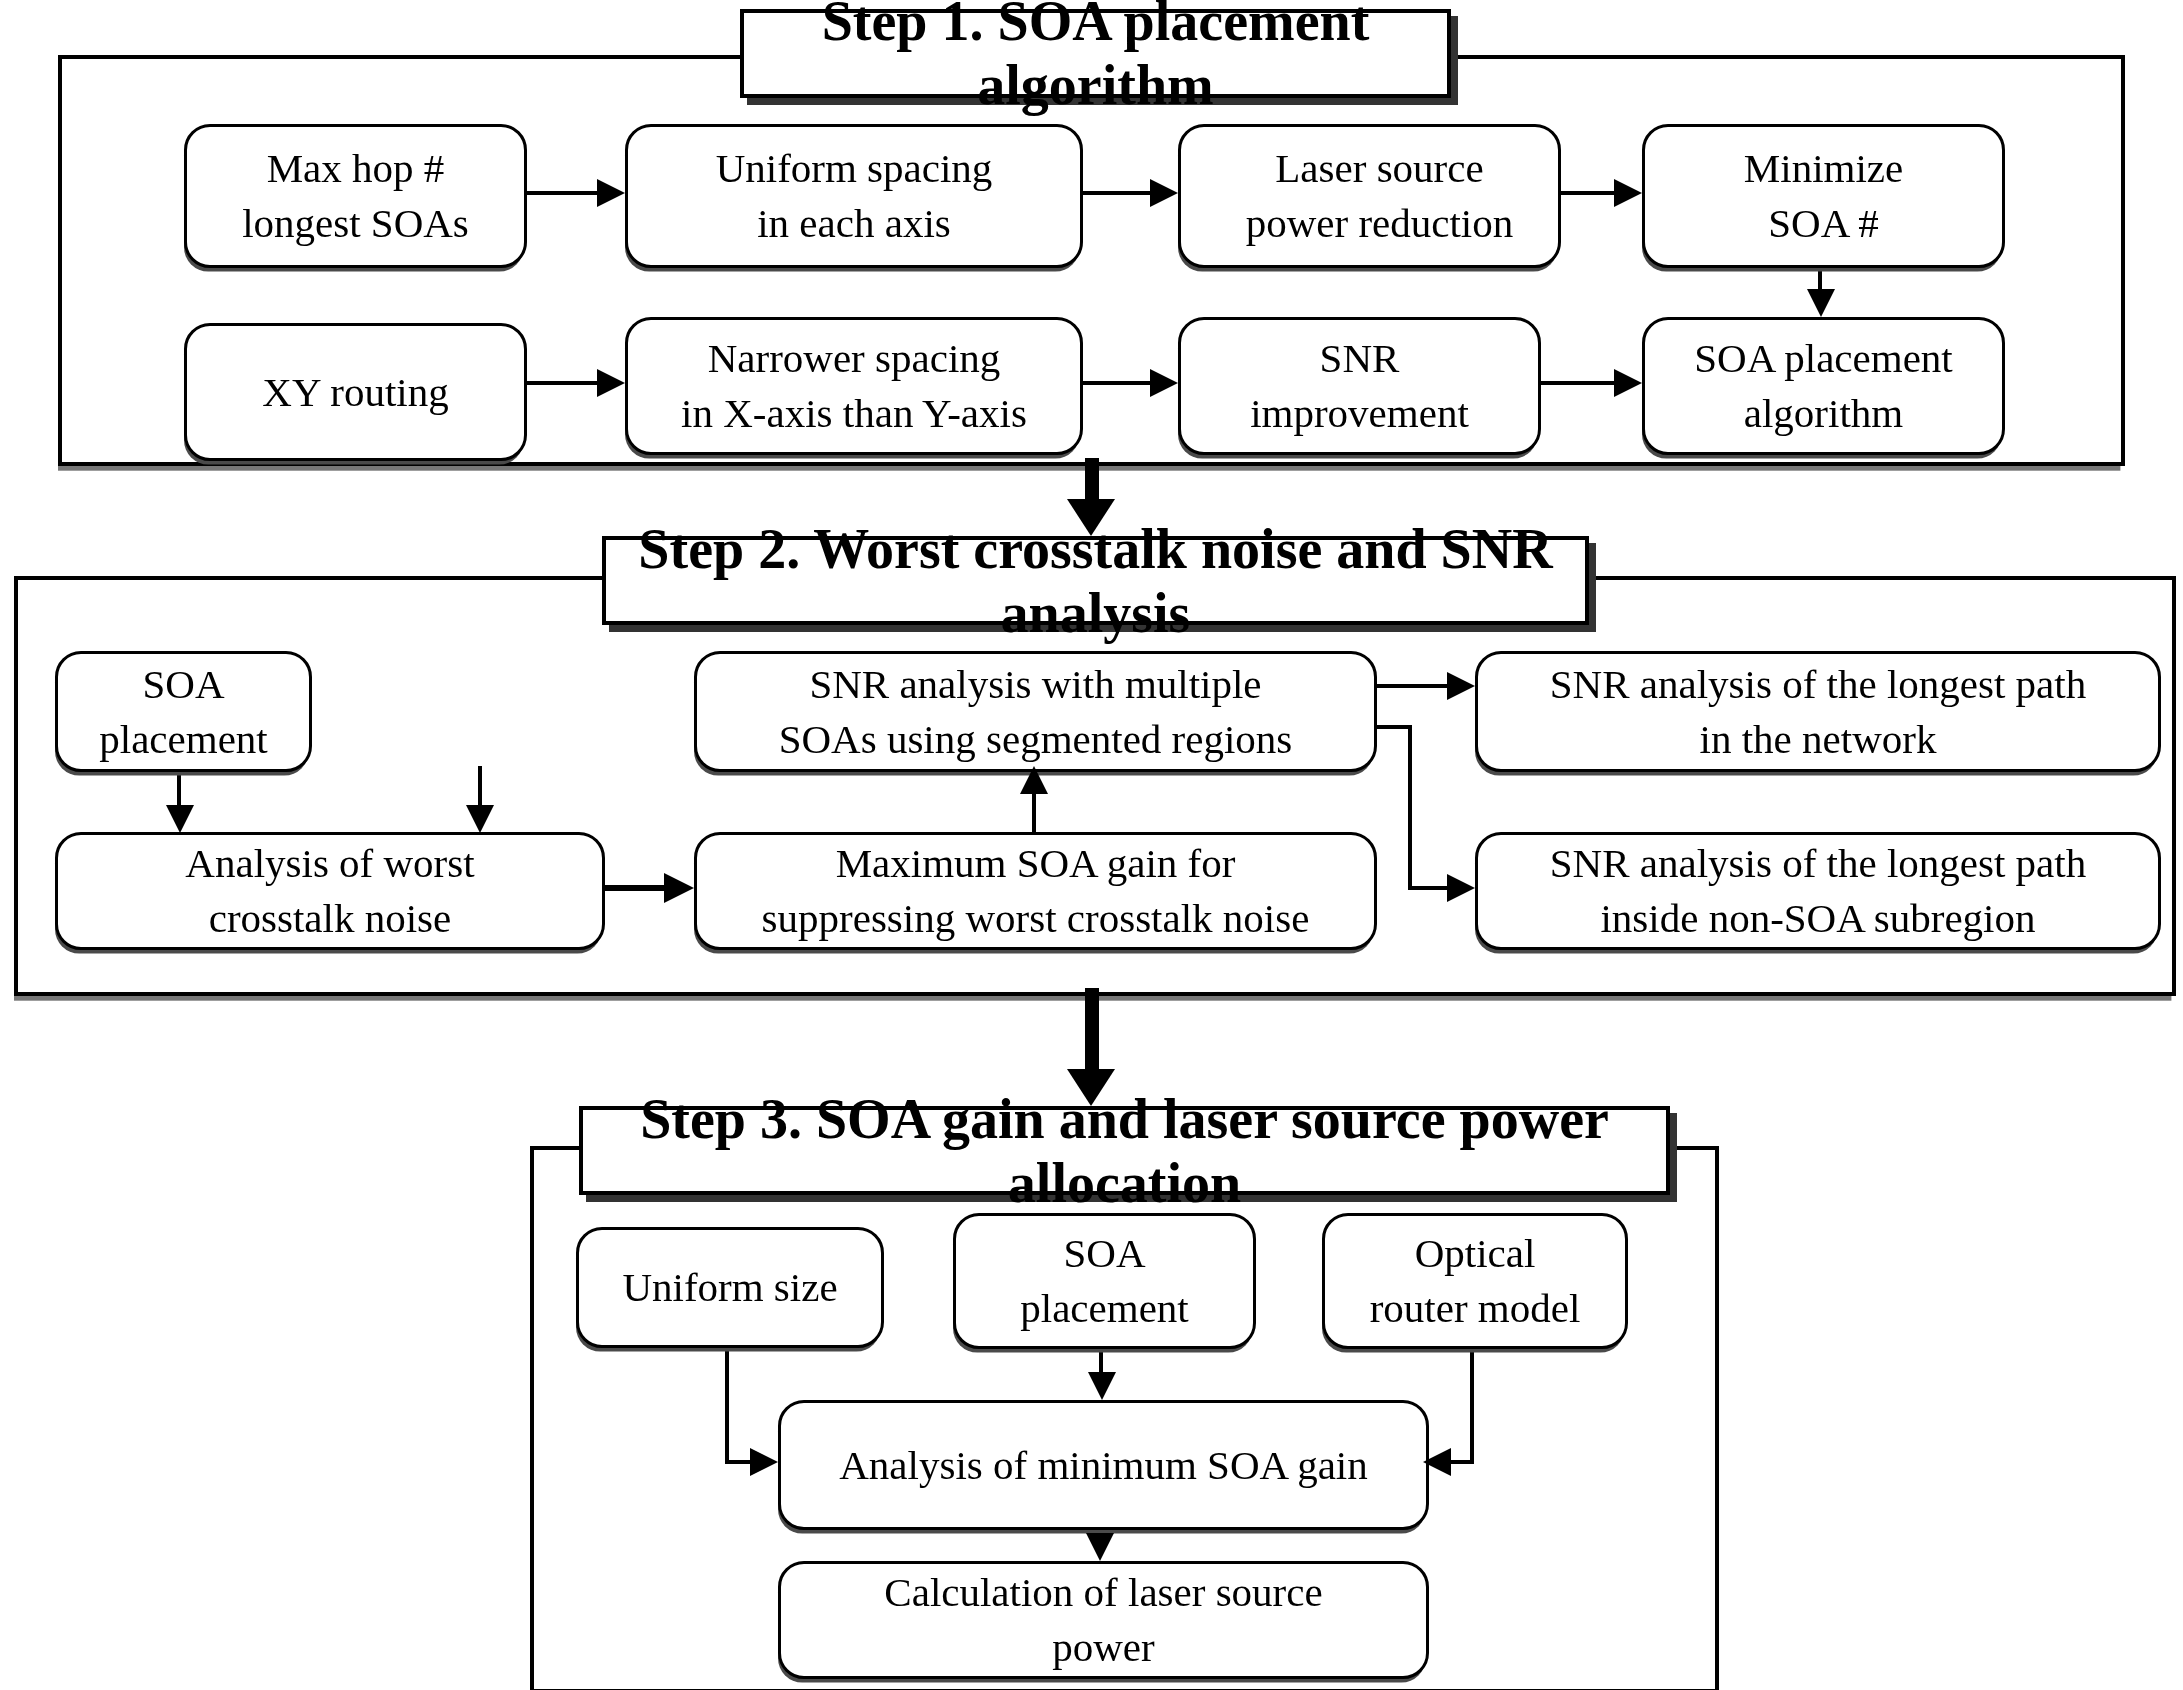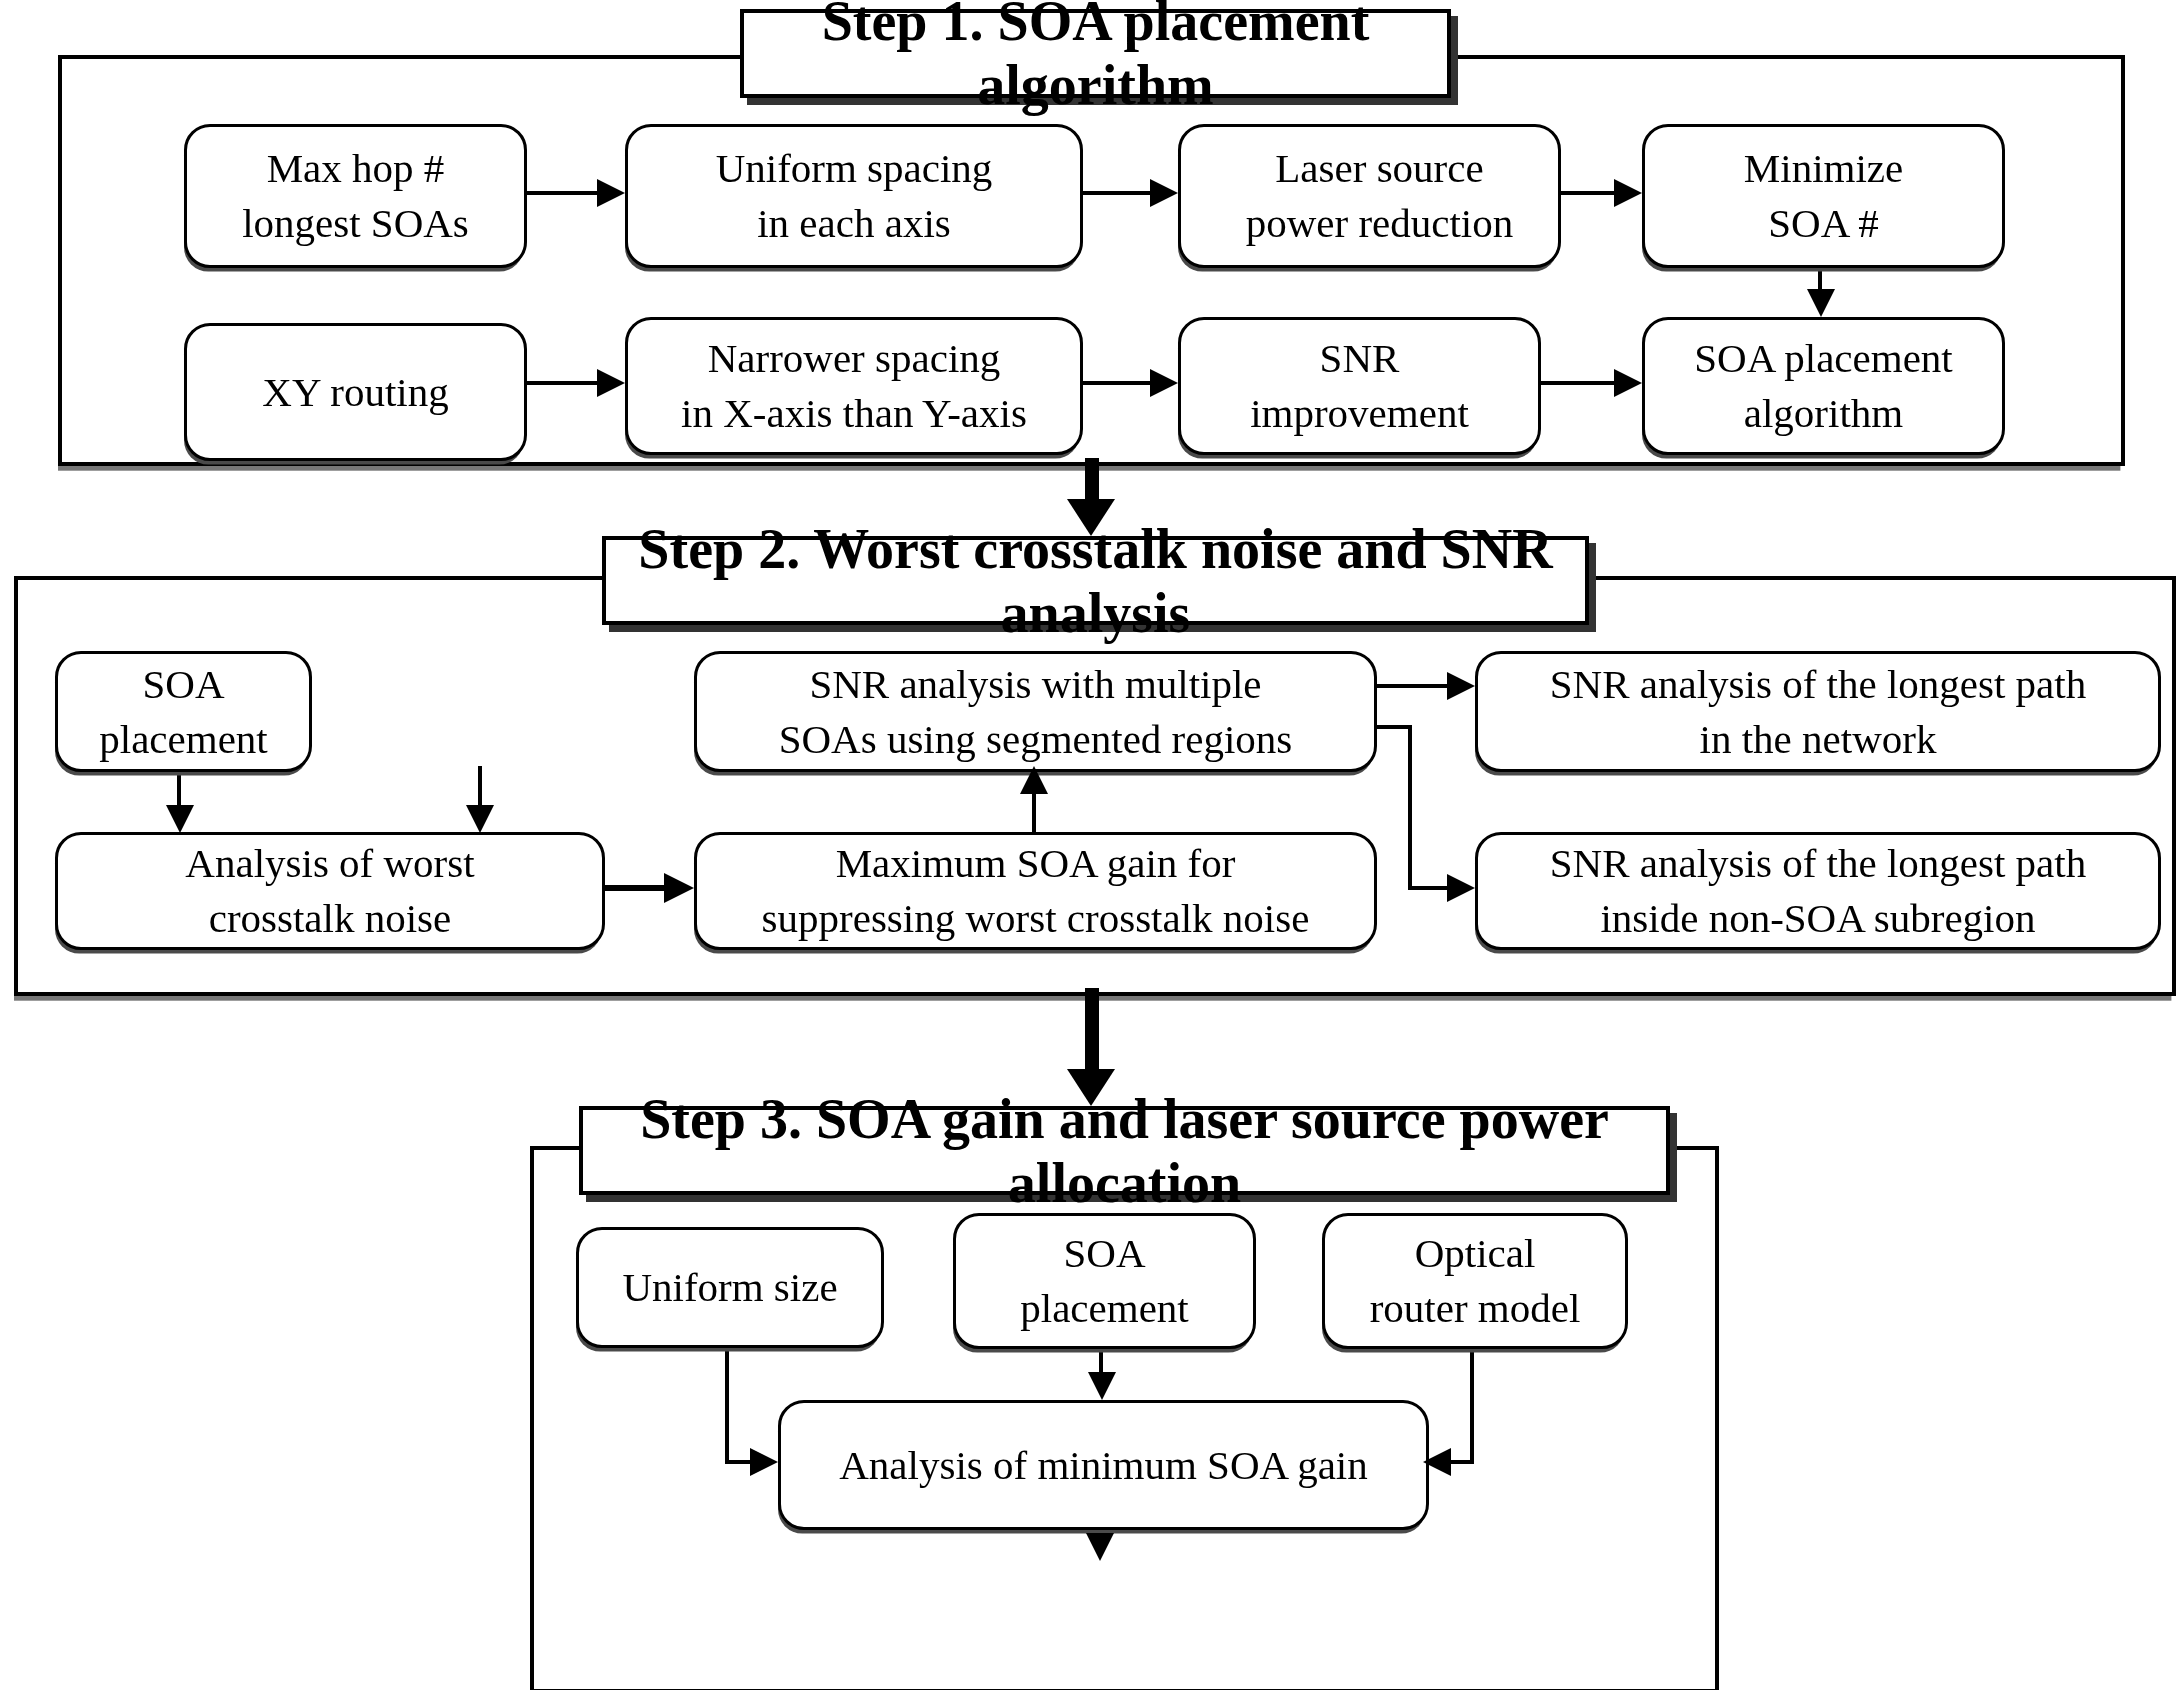--- a/index.html
+++ b/index.html
@@ -155,20 +155,24 @@
 placement</span>
   </div>
   <div class="rbox" style="left:1322px;top:1213px;width:300px;height:130px;">
     <span class="lbl">Optical
 router model</span>
   </div>
 
   <div class="rbox" style="left:778px;top:1400px;width:645px;height:124px;justify-content:center;">
     <span class="lbl">Analysis of minimum SOA gain</span>
   </div>
+  <div class="rbox" style="left:778px;top:1561px;width:645px;height:112px;">
+    <span class="lbl">Calculation of laser source
+power</span>
+  </div>
 
   <div class="vline" style="left:725px;top:1342px;height:122px;"></div>
   <div class="hline" style="left:725px;top:1460px;width:25px;"></div>
   <div class="tri tri-r" style="left:750px;top:1448px;"></div>
 
   <div class="vline" style="left:1099px;top:1342px;height:30px;"></div>
   <div class="tri tri-d" style="left:1088px;top:1372px;"></div>
 
   <div class="vline" style="left:1470px;top:1342px;height:122px;"></div>
   <div class="hline" style="left:1451px;top:1460px;width:23px;"></div>

